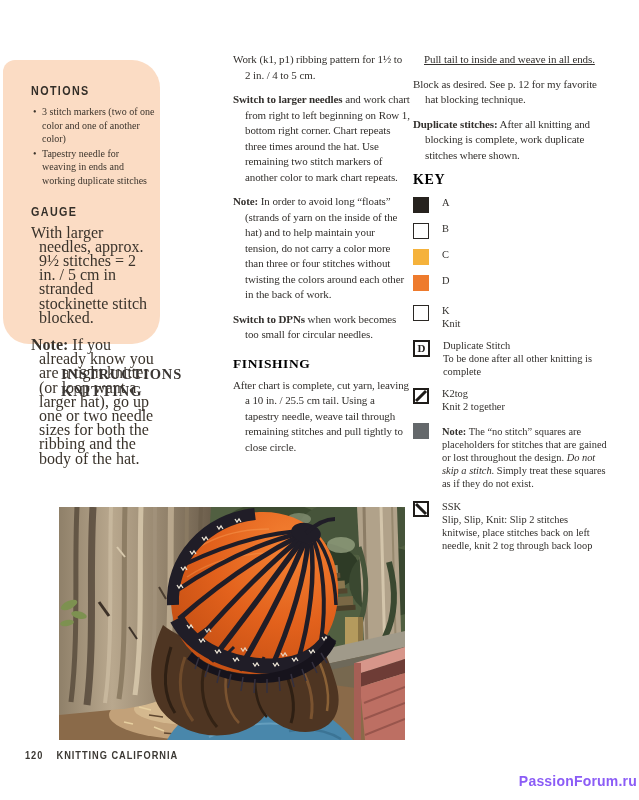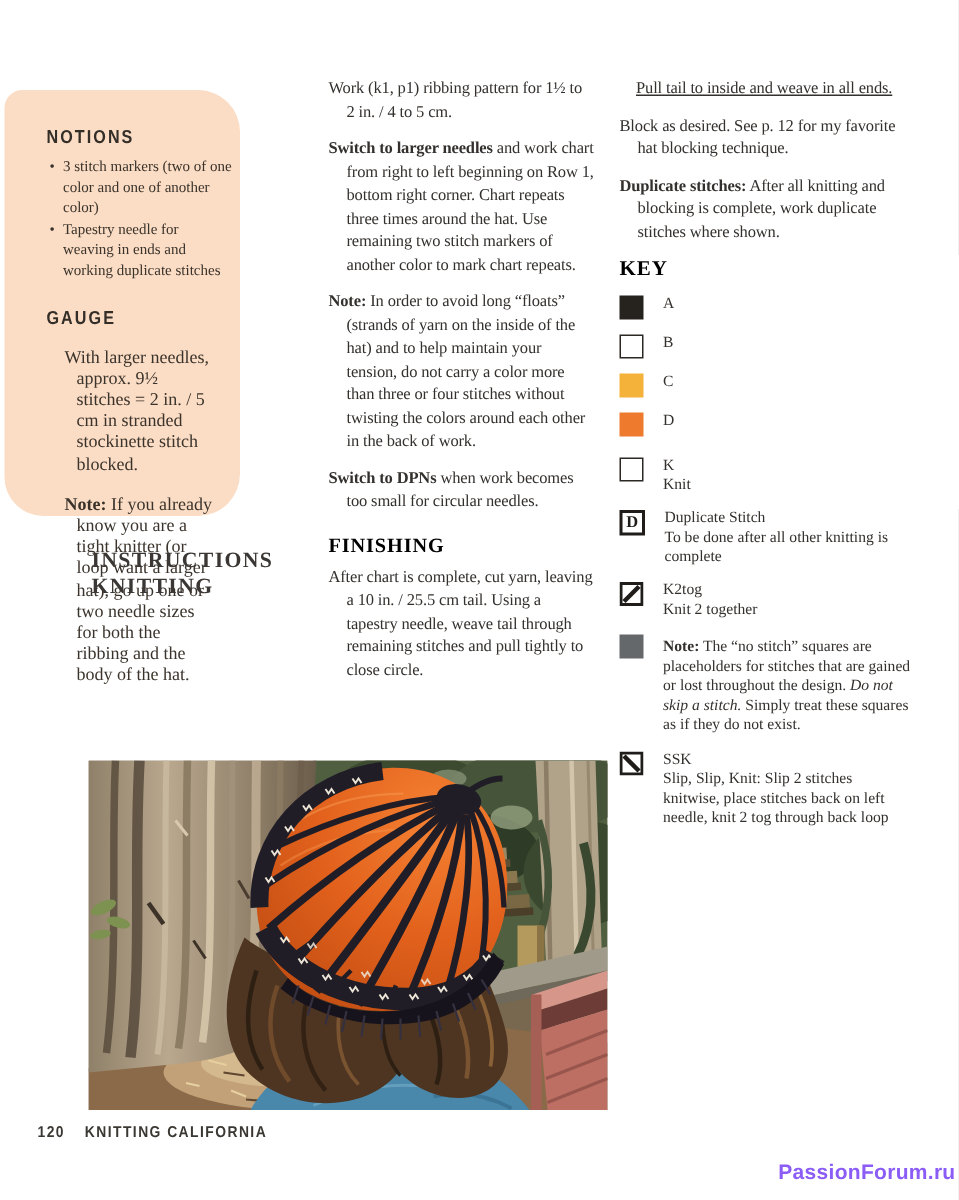--- a/index.html
+++ b/index.html
@@ -20,27 +20,27 @@
   .script-heading {
     font-family:"Liberation Sans", sans-serif; font-weight:600;
     font-size:12.5px; letter-spacing:1.6px; color:#332e28;
     transform:scaleX(.86); transform-origin:left center;
     margin:0 0 7px 0; white-space:nowrap;
   }
   .gauge-h { margin-top:17px; }
   .bullets { margin:0; padding:0 0 0 2px; list-style:none; }
   .bullets li { display:flex; font-size:10px; line-height:13.6px; margin-bottom:1px; }
   .bullet { flex:0 0 9px; }
-  .box-para { font-size:12px; line-height:14.2px; margin:12px; }
+  .box-para { font-size:16px; line-height:14.2px; margin:0; }
   .hang8 { padding-left:8px; text-indent:-8px; }
   .note-gap { margin-top:13px; }
 
   
   .col { top:52px; }
-  .col.mid { left:219px; width:177px;font-family:Liberation Serif, serif; }
+  .col.mid { left:233px; width:177px;font-family:Liberation Serif, serif; }
   .col.rgt { left:413px; width:194px; }
   .para { font-size:11px; line-height:15.5px; margin:0 0 9px 0; letter-spacing:-.1px; }
   .hang { padding-left:12px; text-indent:-12px; }
   .indent { padding-left:11px;text-decoration:underline; }
   .para strong, .box-para strong { font-weight:700; }
 
   .slab-heading {
     font-weight:700; font-size:13.5px; letter-spacing:.6px;
     color:#000000; margin:13px 0 6px 0;
   }

